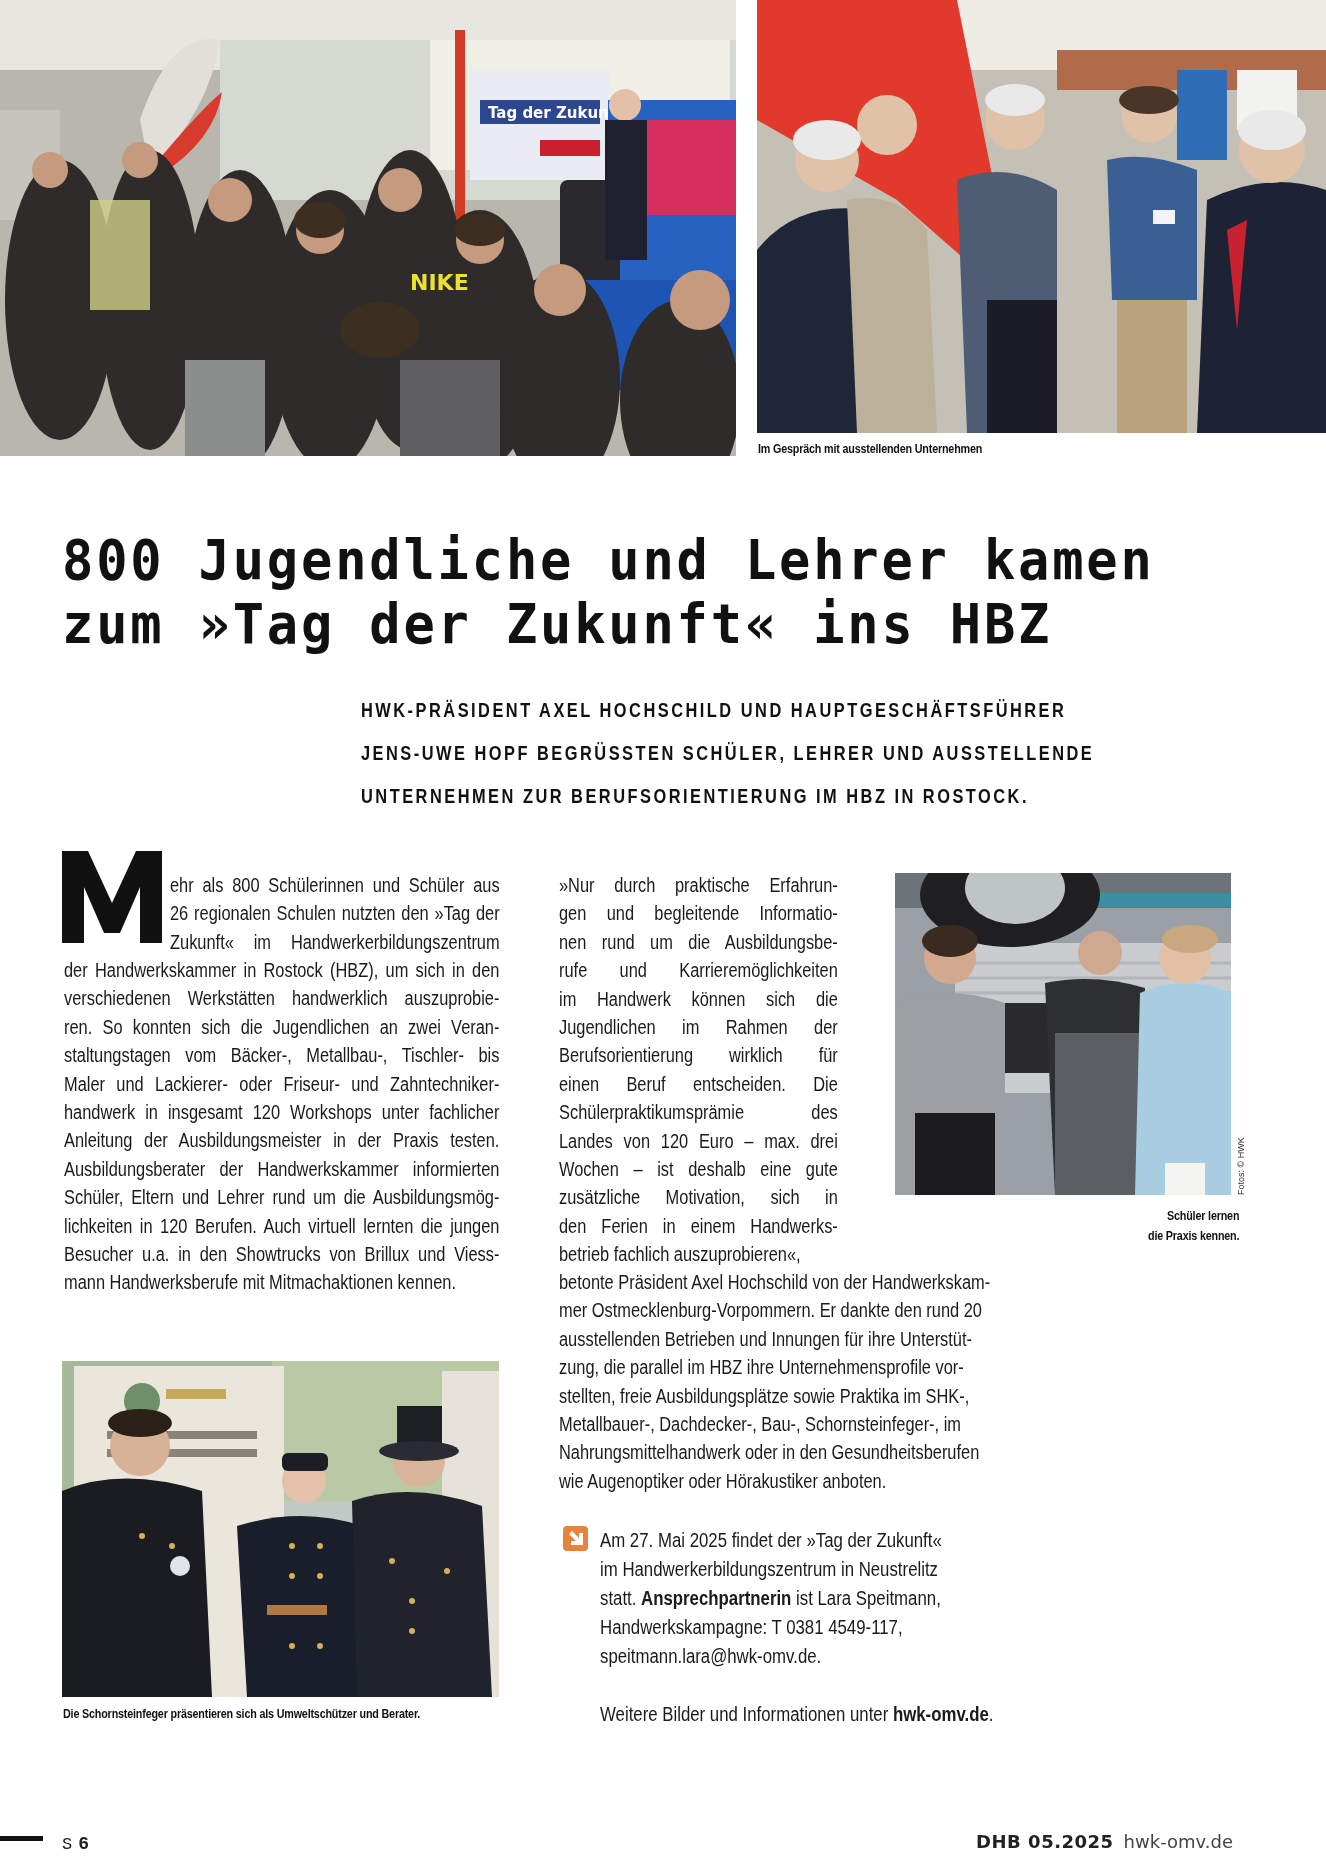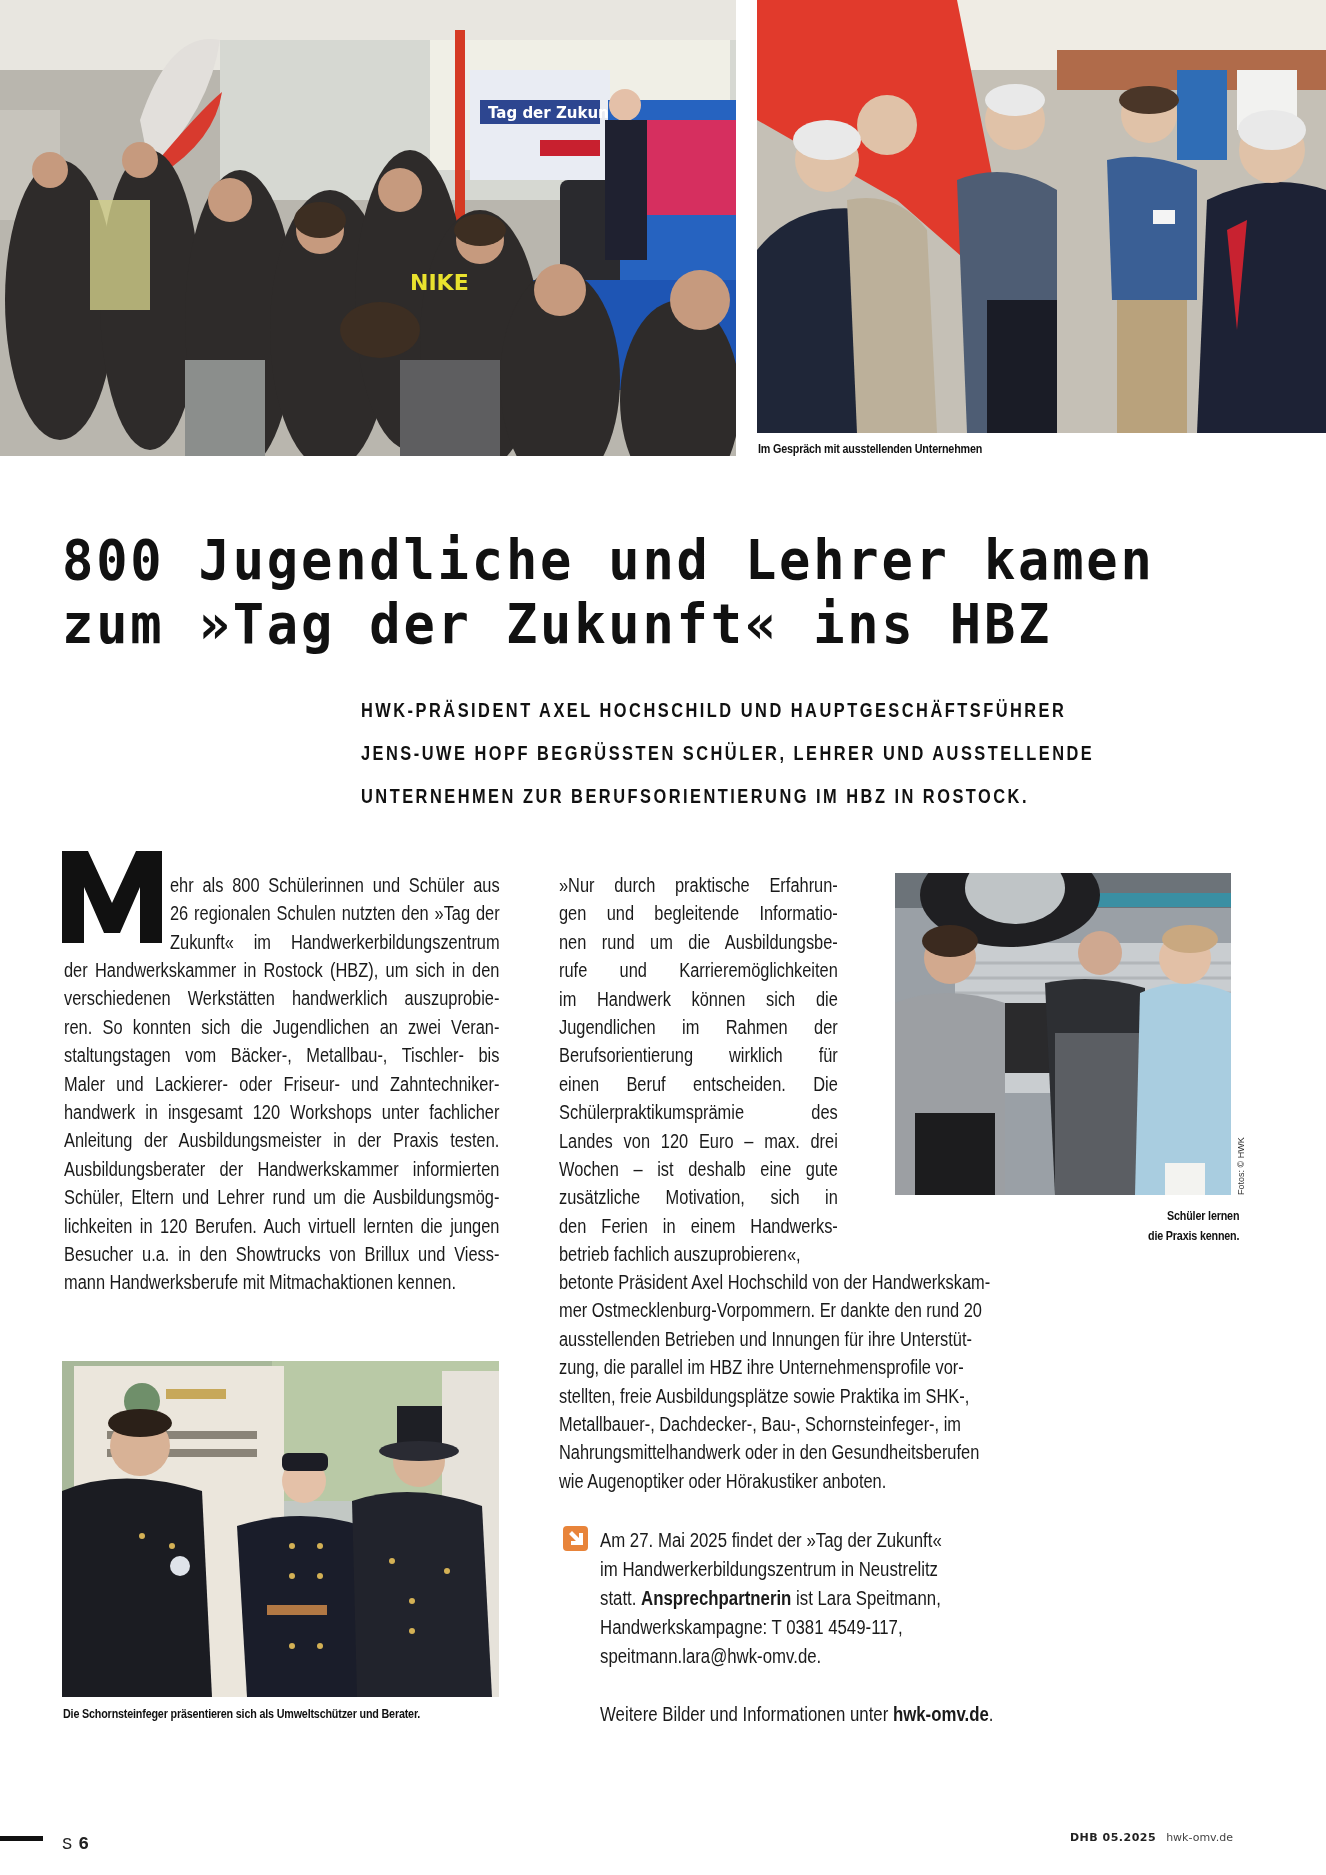--- a/index.html
+++ b/index.html
@@ -29,21 +29,21 @@
   .info-text { position: absolute; left: 600px; top: 1526px; font-family: "Liberation Sans", sans-serif; font-size: 20px; line-height: 29px; color: #1a1a1a; transform: scaleX(0.84); transform-origin: left top; }
   .info-text div { white-space: nowrap; }
   .info-text b { font-weight: bold; }
 
   .credit { position: absolute; left: 1236px; top: 1195px; font-family: "Liberation Sans", sans-serif; font-size: 9px; color: #333; transform: rotate(-90deg); transform-origin: left top; white-space: nowrap; }
 
   .footer-bar { position: absolute; left: 0; top: 1836px; width: 43px; height: 5px; background: #111; }
   .footer-page { position: absolute; left: 62px; top: 1826px; font-family: Liberation Mono, monospace; font-size: 17px; color: #222; margin-top: 8px; }
   .footer-page .s { font-weight: normal; margin-right: 6px; }
   .footer-page .n { font-weight: bold; font-size: 18px; }
-  .footer-right { position: absolute; right: 93px; top: 1831px; font-family: "DejaVu Sans", sans-serif; font-size: 11px; color: #222; white-space: nowrap; }
+  .footer-right { position: absolute; right: 93px; top: 1831px; font-family: "DejaVu Sans", sans-serif; font-size: 18px; color: #222; white-space: nowrap; }
   .footer-right .issue { font-weight: bold; letter-spacing: 0.5px; margin-right: 10px; }
   .footer-right .site { color: #444; }
 </style>
 </head>
 <body>
 
 <div class="photo" style="left:0;top:0;width:736px;height:456px;">
   <svg viewBox="0 0 736 456" preserveAspectRatio="none">
     <rect width="736" height="456" fill="#b9b6ae"></rect>
     <rect x="0" y="0" width="736" height="70" fill="#e8e6e0"></rect>

